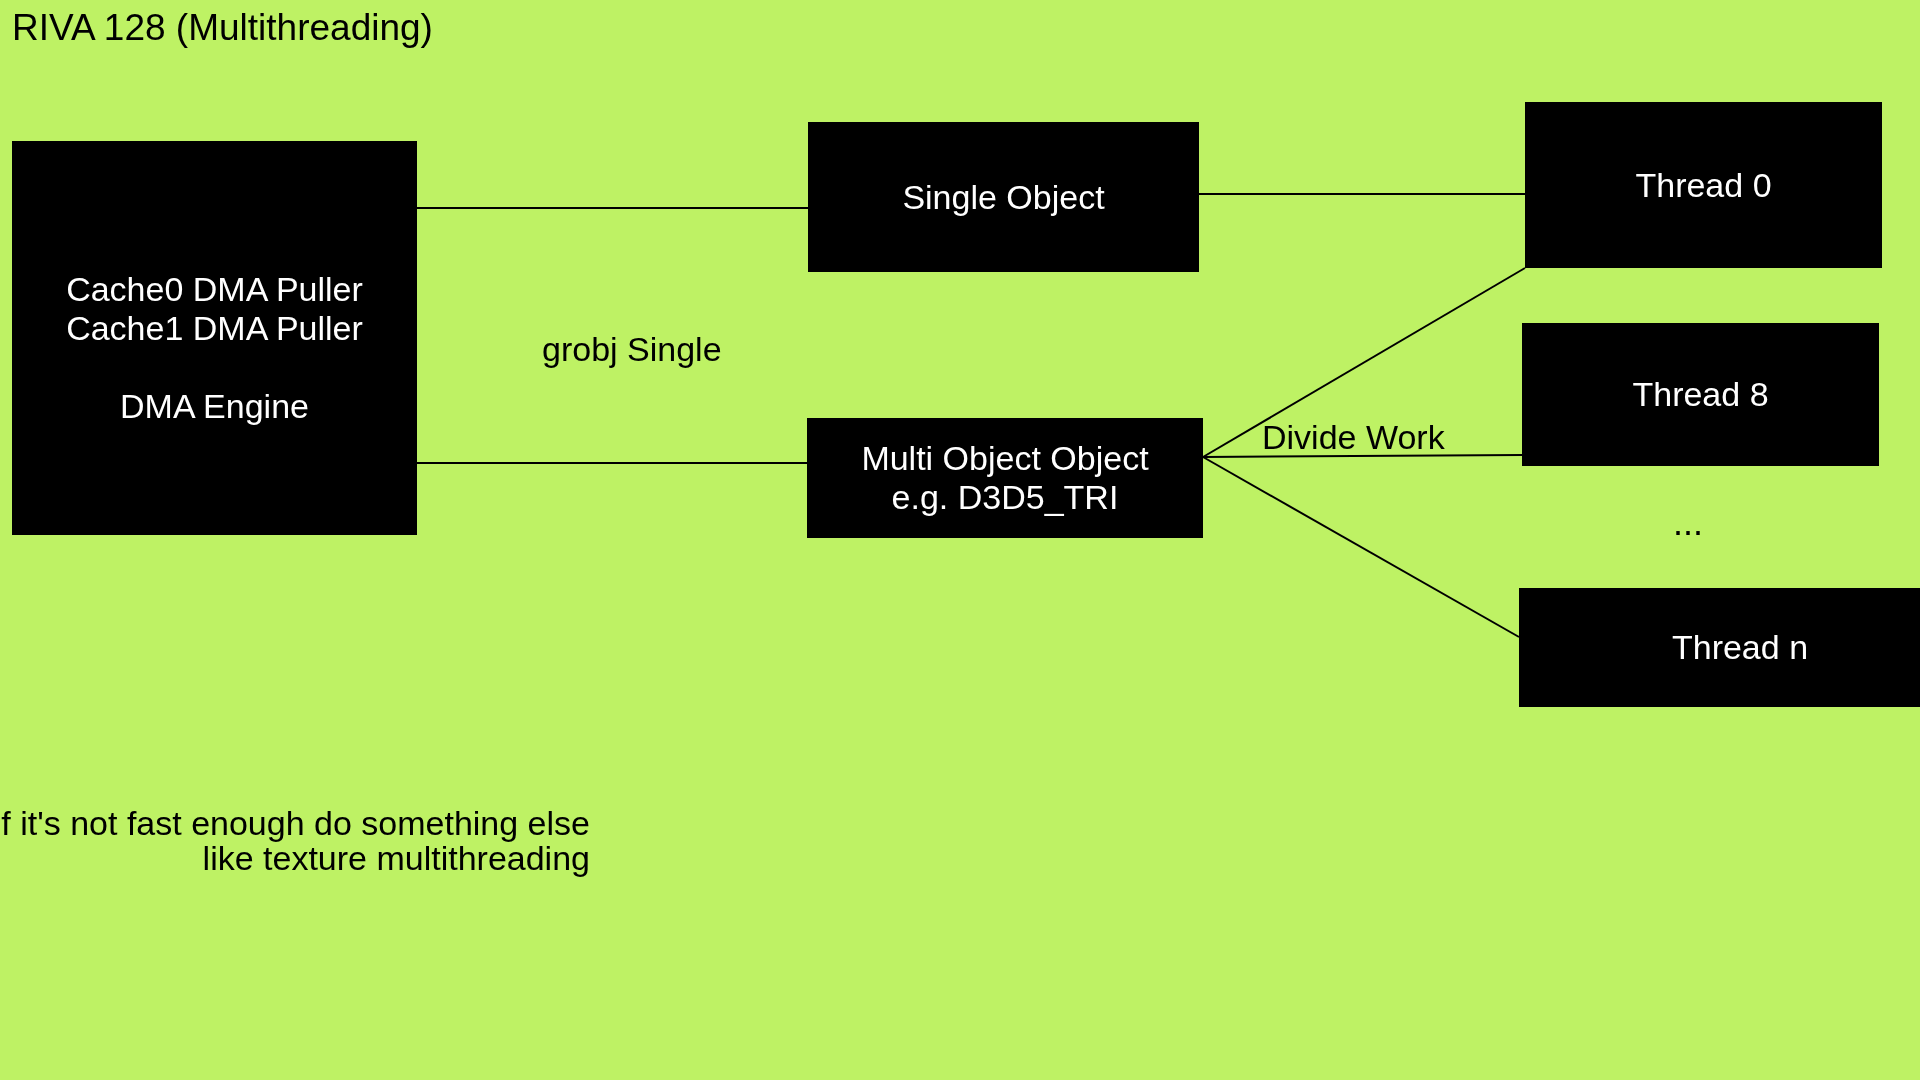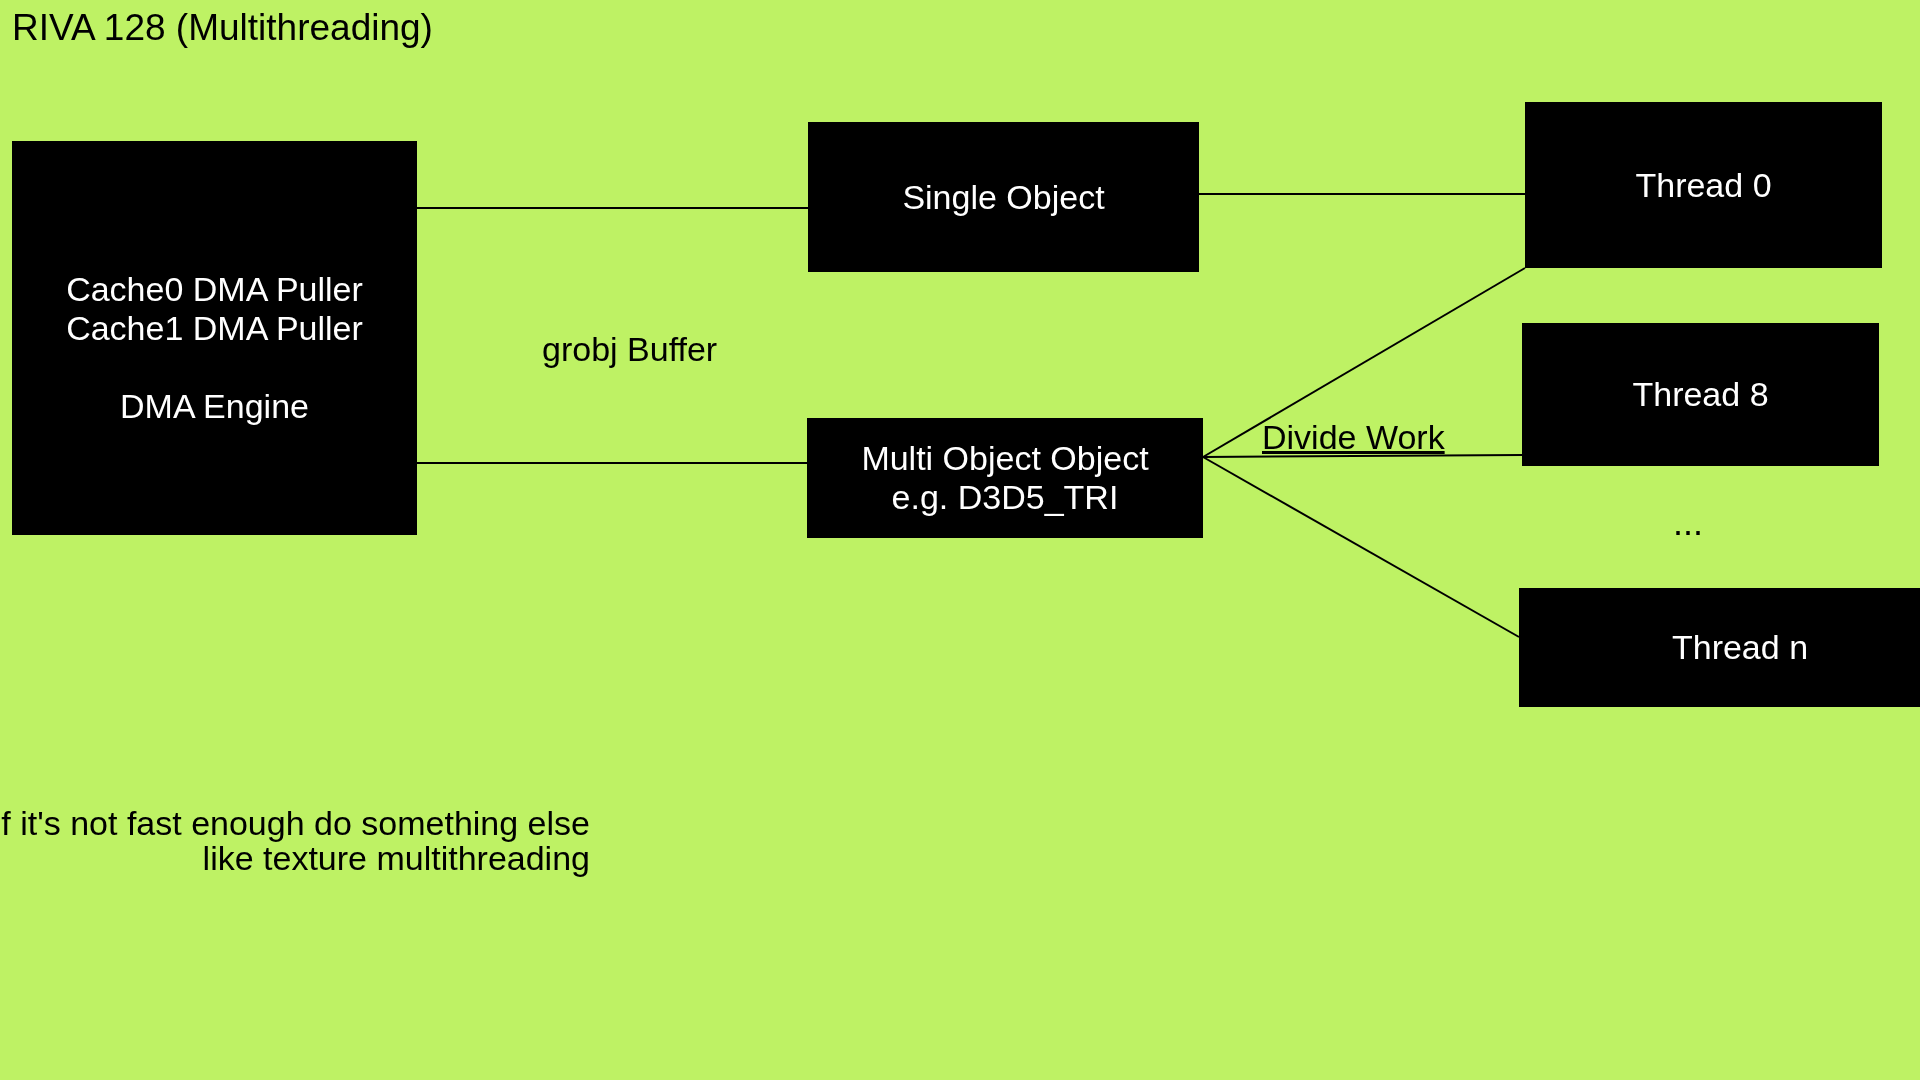--- a/index.html
+++ b/index.html
@@ -39,21 +39,21 @@
     line-height:44px;
     white-space:nowrap;
   }
   #dma-puller-box{left:12px;top:141px;width:405px;height:394px;padding-top:19px;box-sizing:border-box;}
   #single-object-box{left:808px;top:122px;width:391px;height:150px;justify-content:center;}
   #multi-object-box{left:807px;top:418px;width:396px;height:120px;}
   #thread-0-box{left:1525px;top:102px;width:357px;height:166px;}
   #thread-1-box{left:1522px;top:323px;width:357px;height:143px;}
   #thread-n-box{left:1519px;top:588px;width:368px;height:119px;padding-left:37px;}
   #grobj-buffer-label{left:542px;top:329px;}
-  #divide-work-label{left:1262px;top:417px;text-decoration:underline;}
+  #divide-work-label{left:1262px;top:417px;}
   #ellipsis-label{left:1618px;top:503px;width:140px;text-align:center;font-size:36px;}
   #note-text{
     position:absolute;
     left:-70px;top:806px;
     width:660px;
     text-align:right;
     font-size:34px;
     line-height:35px;
     color:#000000;
   }
@@ -96,21 +96,21 @@
   </div>
 
   <div class="box" id="thread-1-box">
     <div class="box-line">Thread 8</div>
   </div>
 
   <div class="box" id="thread-n-box">
     <div class="box-line">Thread n</div>
   </div>
 
-  <div class="lbl" id="grobj-buffer-label">grobj Buffer</div>
+  <div class="lbl" id="grobj-buffer-label">grobj Single</div>
 
   <div class="lbl" id="divide-work-label">Divide Work</div>
 
   <div class="lbl" id="ellipsis-label">...</div>
 
   <div id="note-text">
     <div class="note-line">If it's not fast enough do something else</div>
     <div class="note-line">like texture multithreading</div>
   </div>
 

